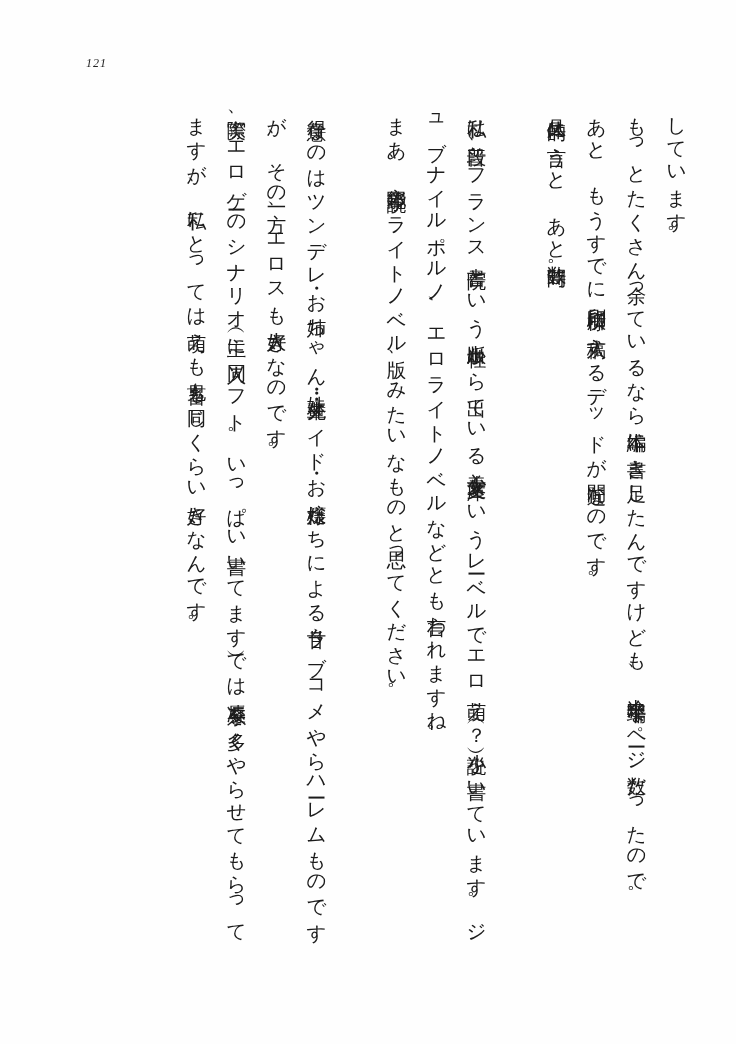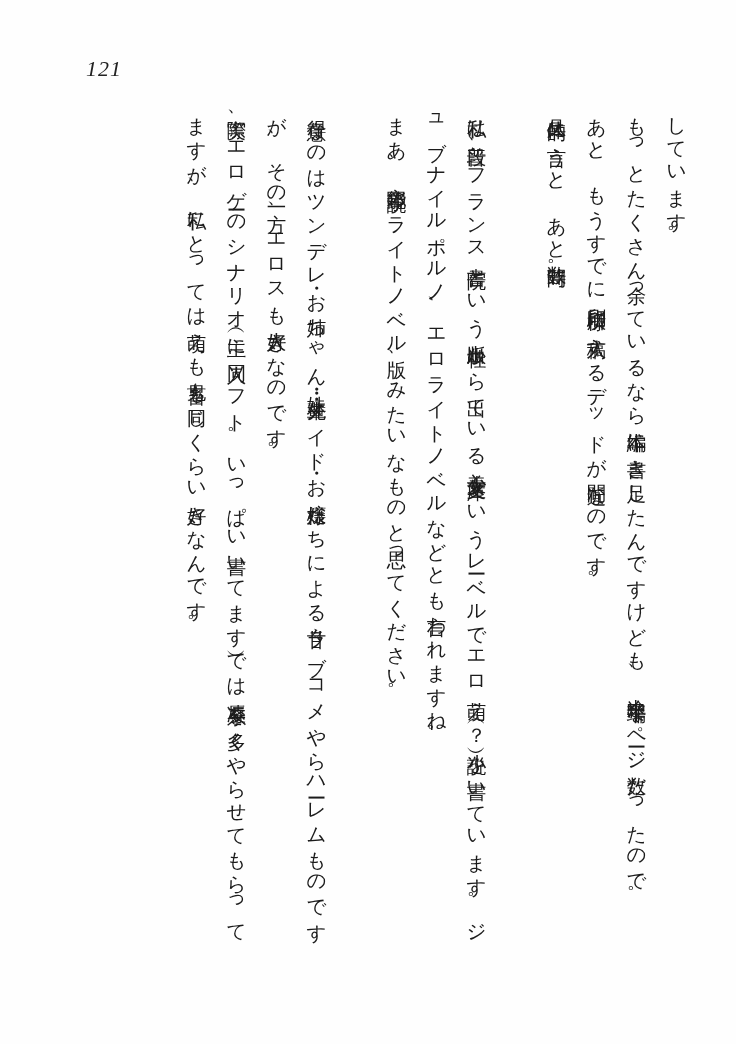--- a/index.html
+++ b/index.html
@@ -20,21 +20,21 @@
     left: 0;
     top: 0;
     width: 736px;
     height: 1044px;
     background: #fefefe;
   }
   .page-number {
     position: absolute;
     left: 86px;
     top: 56px;
-    font-size: 22px;
+    font-size: 12px;
     font-style: italic;
     font-family: "Liberation Serif", "DejaVu Serif", serif;
     color: #222222;
     letter-spacing: 1px;
   }
   .body-text {
     position: absolute;
     left: 40px;
     top: 104px;
     width: 656px;

